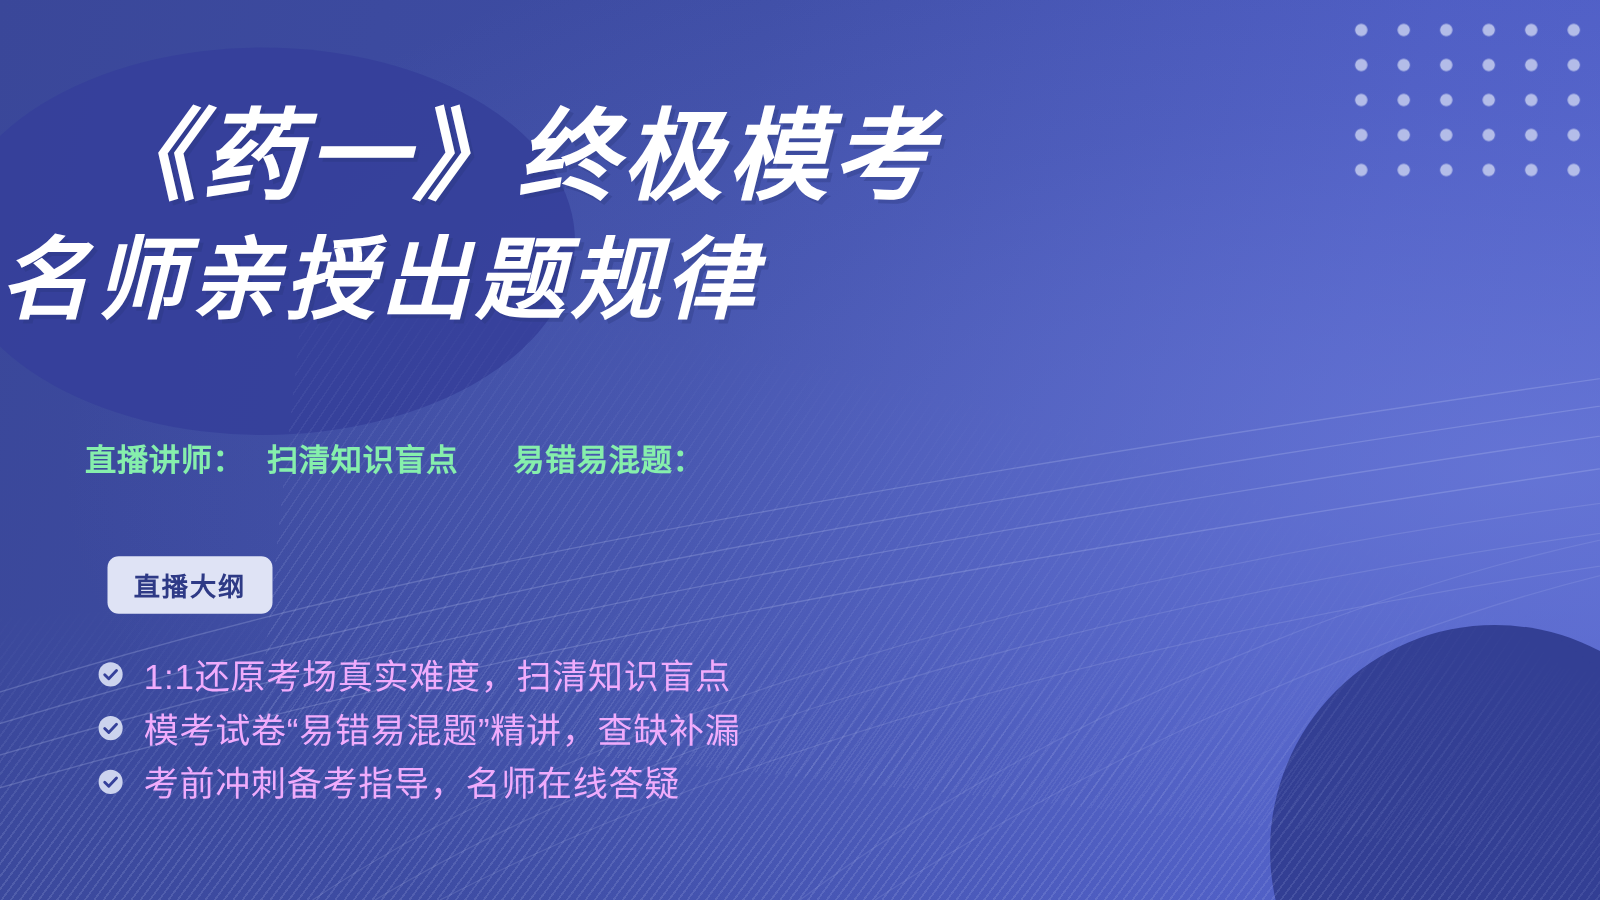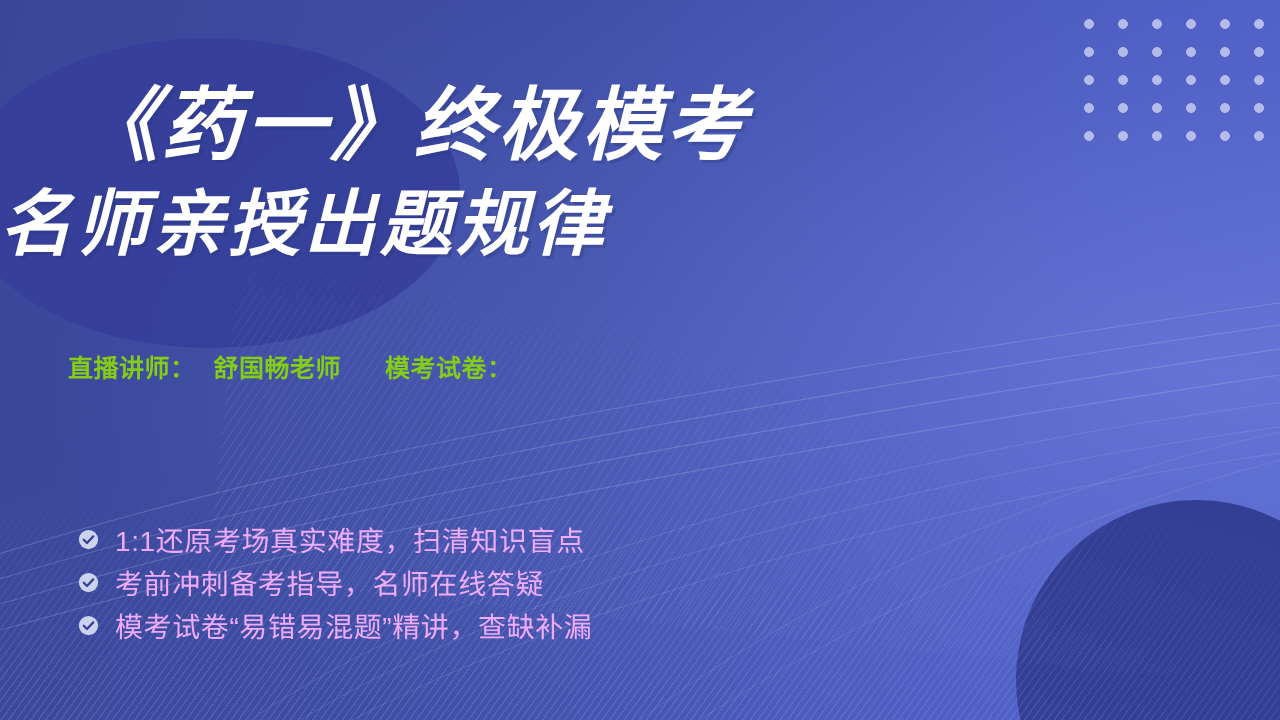--- a/index.html
+++ b/index.html
@@ -143,21 +143,21 @@
     font-size: 72px;
     margin-top: 22px;
   }
 
   .meta-row {
     position: absolute;
     left: 68px;
     top: 348px;
     display: flex;
     align-items: baseline;
-    color: #84cc16;
+    color: #86efac;
     font-size: 25px;
     font-weight: 700;
     letter-spacing: 0.5px;
     white-space: nowrap;
   }
   .meta-label { font-weight: 700; }
   .meta-value { font-weight: 700; }
   .meta-gap-sm { display: inline-block; width: 18px; }
   .meta-gap-lg { display: inline-block; width: 44px; }
 
@@ -243,48 +243,51 @@
   <div class="content">
 
     <div class="headline">
       <div class="headline-line headline-line-1">《药一》终极模考</div>
       <div class="headline-line headline-line-2">名师亲授出题规律</div>
     </div>
 
     <div class="meta-row">
       <span class="meta-label">直播讲师：</span>
       <span class="meta-gap-sm"></span>
-      <span class="meta-value">舒国畅老师</span>
+      <span class="meta-value">扫清知识盲点</span>
       <span class="meta-gap-lg"></span>
-      <span class="meta-label">模考试卷：</span>
-    </div>
-
+      <span class="meta-label">易错易混题：</span>
+    </div>
+
+    <div class="outline-badge">
+      <span>直播大纲</span>
+    </div>
 
     <div class="bullets">
 
       <div class="bullet">
         <svg class="bullet-icon" viewBox="0 0 24 24">
           <circle cx="12" cy="12" r="11" fill="#ccd3ee"></circle>
           <path d="M6.6 12.3 L10.3 16 L17.4 8.4" fill="none" stroke="#35409a" stroke-width="2.6" stroke-linecap="round" stroke-linejoin="round"></path>
         </svg>
         <span class="bullet-text">1:1还原考场真实难度，扫清知识盲点</span>
       </div>
 
       <div class="bullet">
         <svg class="bullet-icon" viewBox="0 0 24 24">
           <circle cx="12" cy="12" r="11" fill="#ccd3ee"></circle>
           <path d="M6.6 12.3 L10.3 16 L17.4 8.4" fill="none" stroke="#35409a" stroke-width="2.6" stroke-linecap="round" stroke-linejoin="round"></path>
         </svg>
-        <span class="bullet-text">考前冲刺备考指导，名师在线答疑</span>
+        <span class="bullet-text">模考试卷“易错易混题”精讲，查缺补漏</span>
       </div>
 
       <div class="bullet">
         <svg class="bullet-icon" viewBox="0 0 24 24">
           <circle cx="12" cy="12" r="11" fill="#ccd3ee"></circle>
           <path d="M6.6 12.3 L10.3 16 L17.4 8.4" fill="none" stroke="#35409a" stroke-width="2.6" stroke-linecap="round" stroke-linejoin="round"></path>
         </svg>
-        <span class="bullet-text">模考试卷“易错易混题”精讲，查缺补漏</span>
+        <span class="bullet-text">考前冲刺备考指导，名师在线答疑</span>
       </div>
 
     </div>
 
   </div>
 </div>
 
 </body></html>

